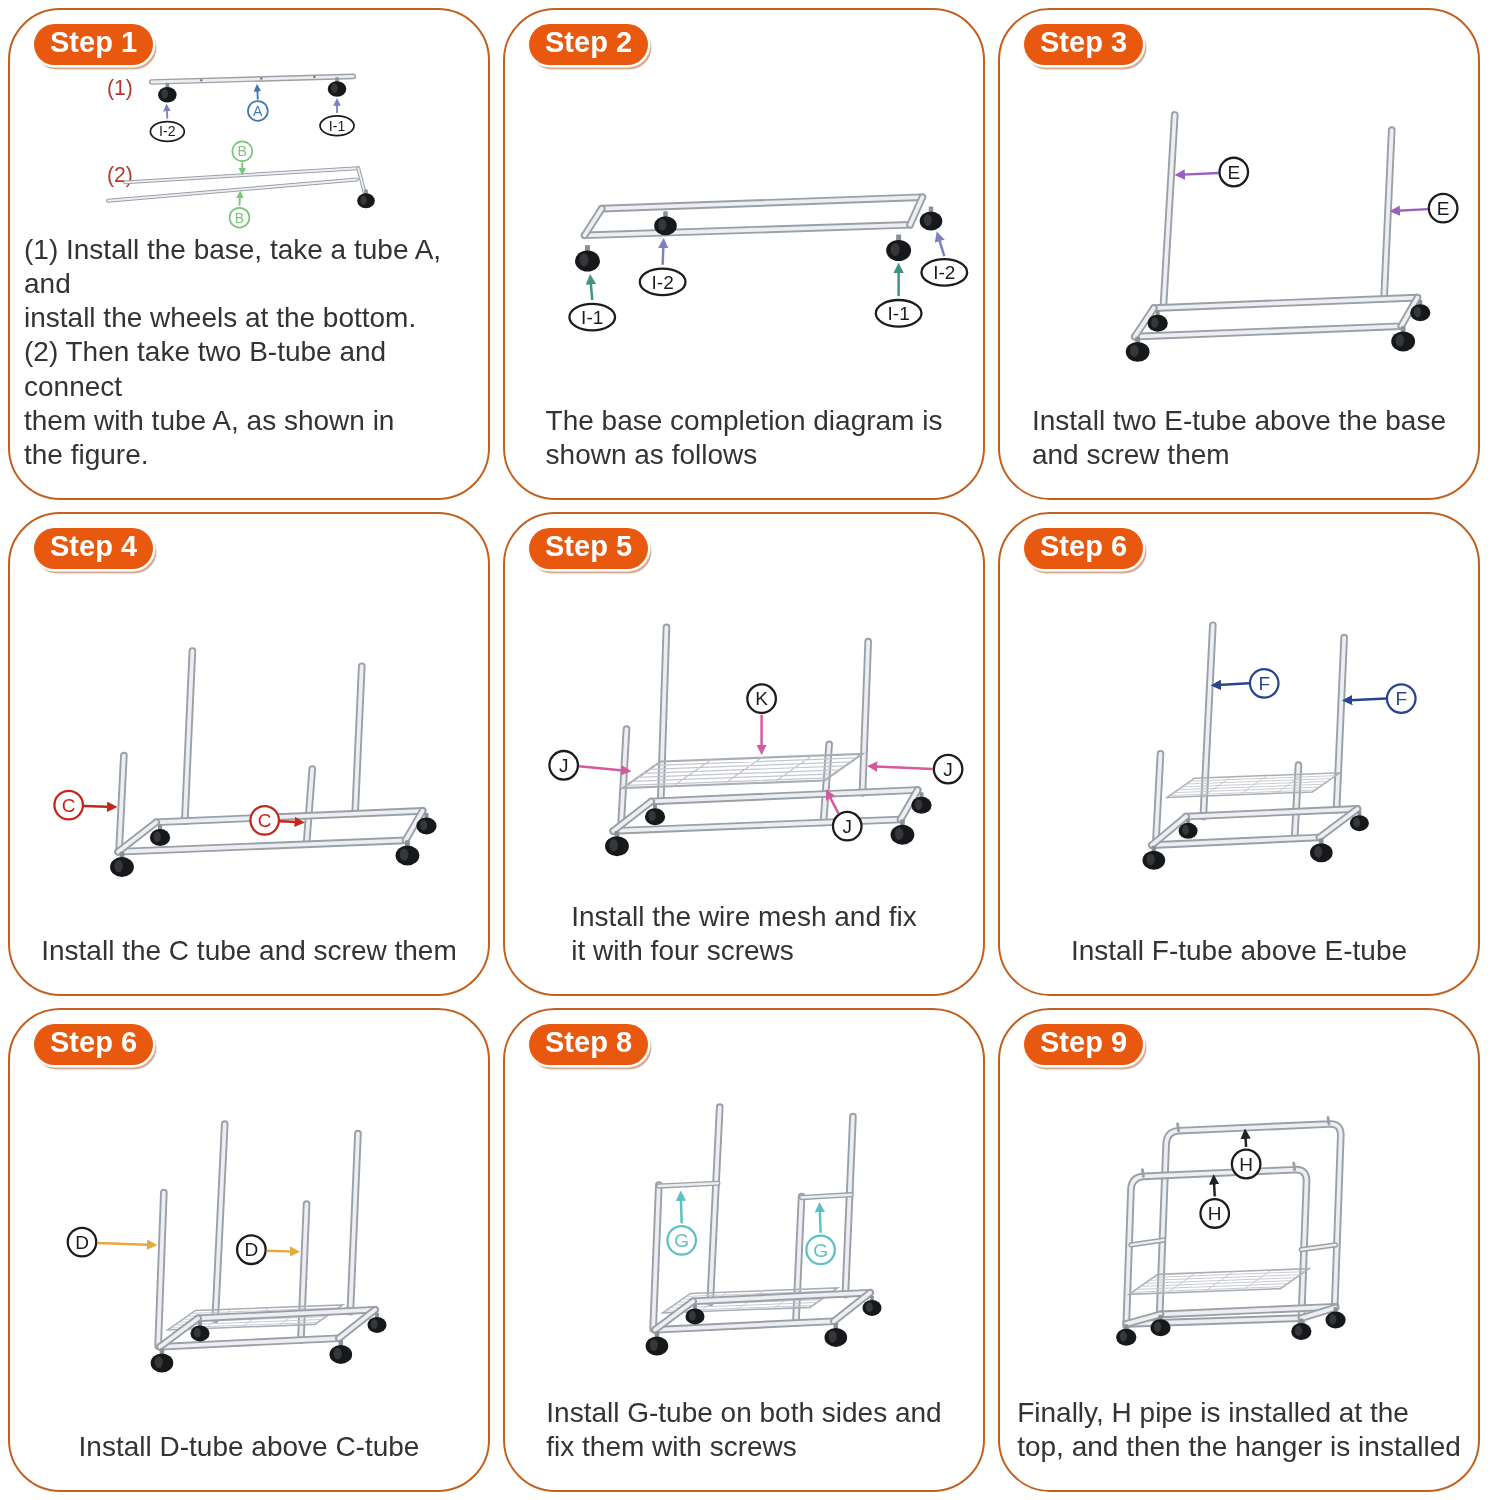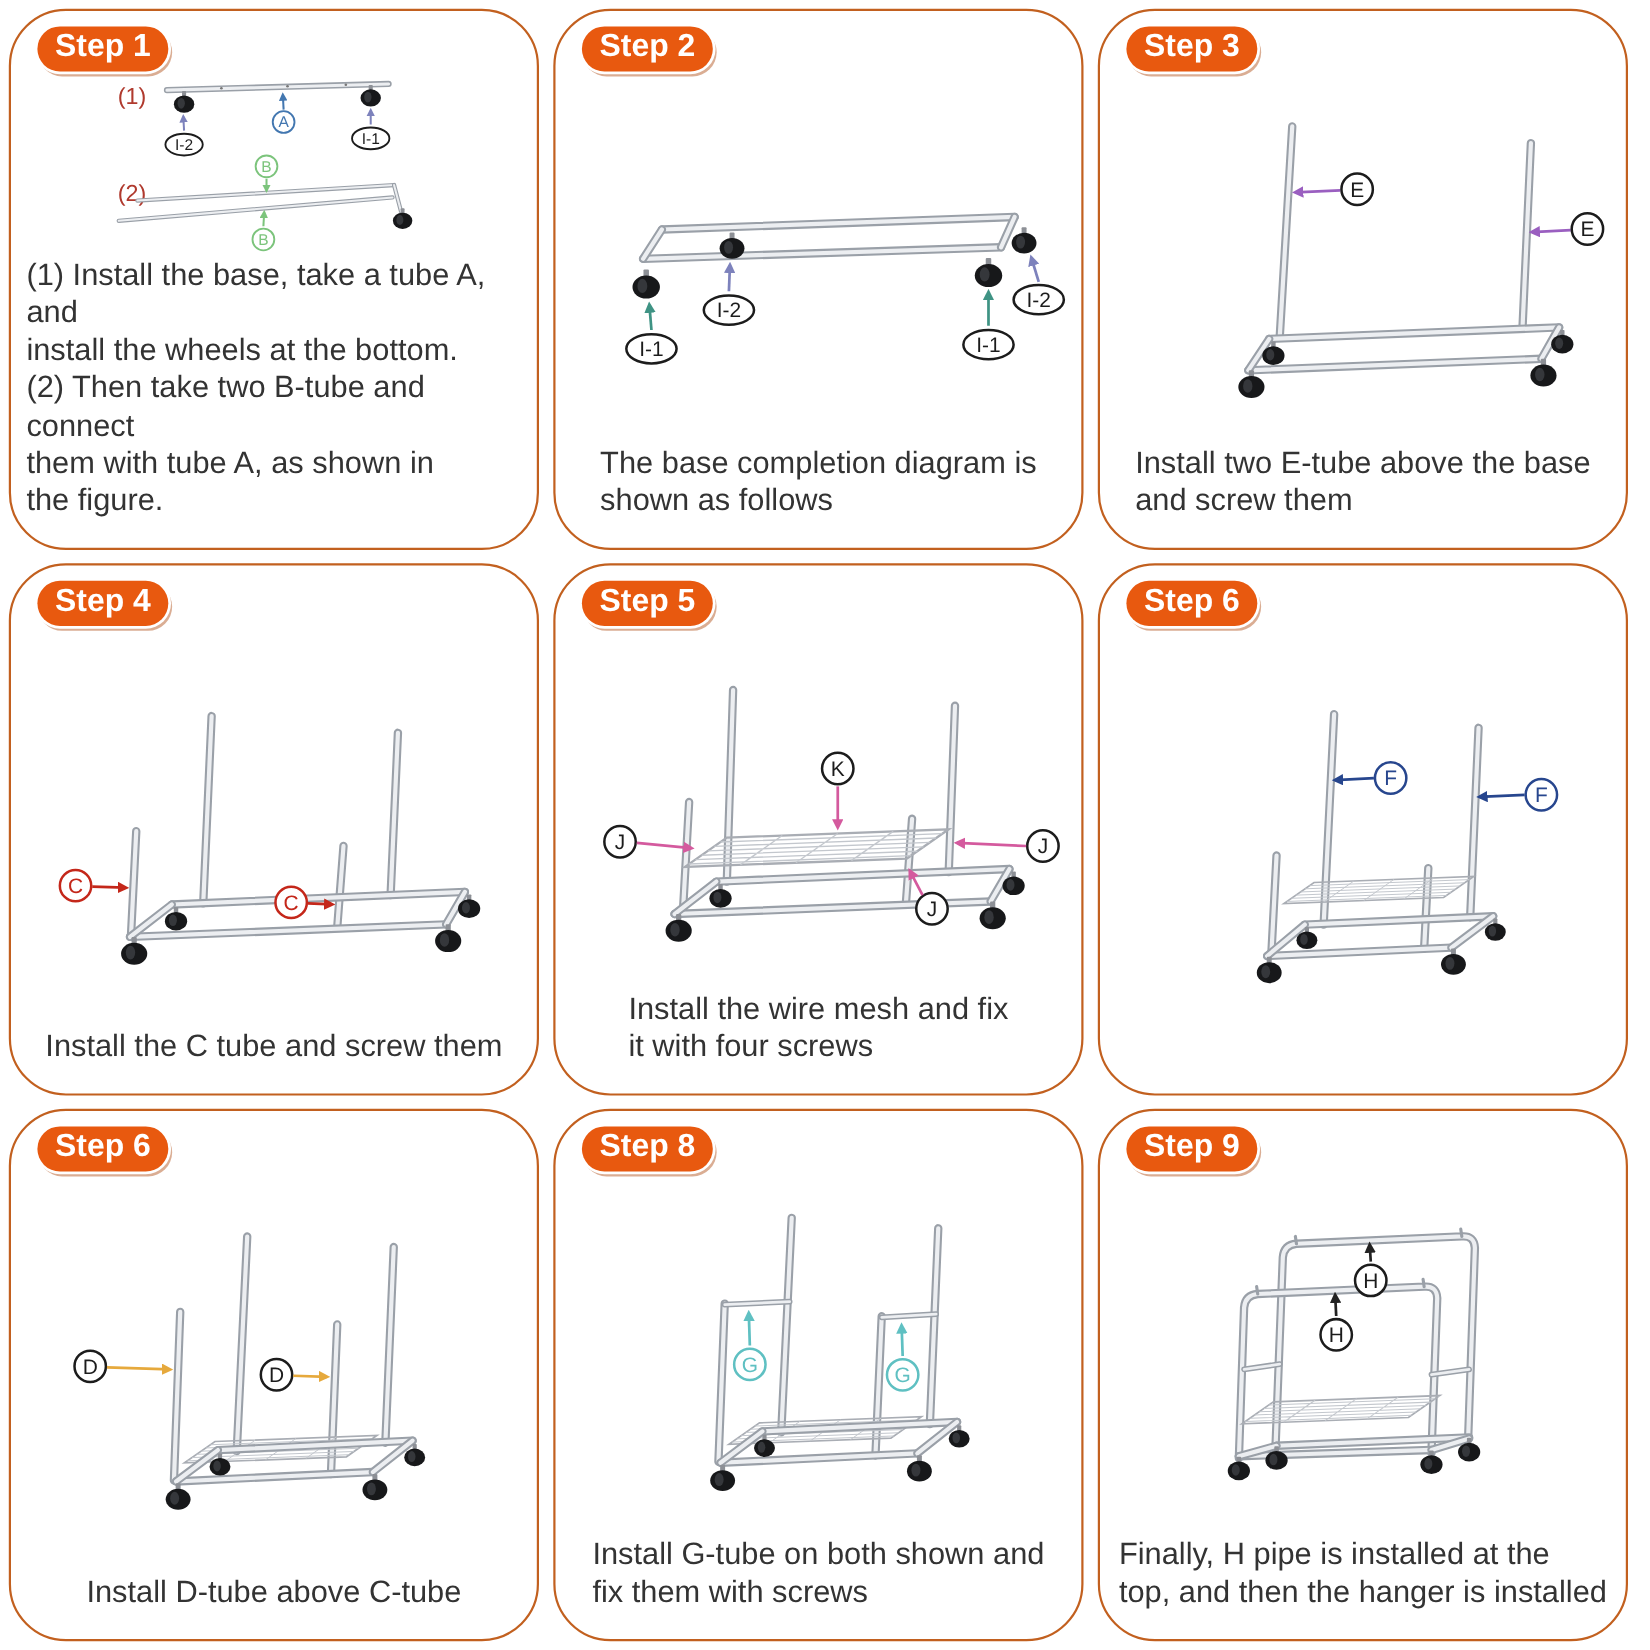--- a/index.html
+++ b/index.html
@@ -353,20 +353,21 @@
           <circle class="cl" stroke="#27468E" cx="264" cy="96" r="15"></circle>
           <text class="lt" fill="#27468E" x="264" y="103">F</text>
         </g>
         <g>
           <path class="ar" stroke="#27468E" marker-end="url(#ah-navy)" d="M392 112 L349 114"></path>
           <circle class="cl" stroke="#27468E" cx="408" cy="112" r="15"></circle>
           <text class="lt" fill="#27468E" x="408" y="119">F</text>
         </g>
       </svg>
     </div>
+    <div class="caption">Install F-tube above E-tube</div>
   </section>
 
   <section class="cell">
     <div class="badge">Step 6</div>
     <div class="figure">
       <svg class="fig" viewBox="0 20 475 290">
         <g>
           <path class="tO" d="M212 38 L202 243"></path>
             <path class="tI" d="M212 38 L202 243"></path>
           <path class="tO" d="M352 48 L344 235"></path>
@@ -444,21 +445,21 @@
           <circle class="cl" stroke="#5FC0C2" cx="172" cy="178" r="15"></circle>
           <text class="lt" fill="#5FC0C2" x="172" y="185">G</text>
         </g>
         <g>
           <path class="ar" stroke="#5FC0C2" marker-end="url(#ah-cyan)" d="M318 170 L317 141"></path>
           <circle class="cl" stroke="#5FC0C2" cx="318" cy="188" r="15"></circle>
           <text class="lt" fill="#5FC0C2" x="318" y="195">G</text>
         </g>
       </svg>
     </div>
-    <div class="caption">Install G-tube on both shown and
+    <div class="caption">Install G-tube on both sides and
 fix them with screws</div>
   </section>
 
   <section class="cell">
     <div class="badge">Step 9</div>
     <div class="figure">
       <svg class="fig" viewBox="0 60 475 260">
         <g>
           <path class="tO" d="M154 282 L161 100 Q162 88 174 87 L332 80 Q344 79 344.5 91 L338 274"></path>
           <path class="tI" d="M154 282 L161 100 Q162 88 174 87 L332 80 Q344 79 344.5 91 L338 274"></path>

